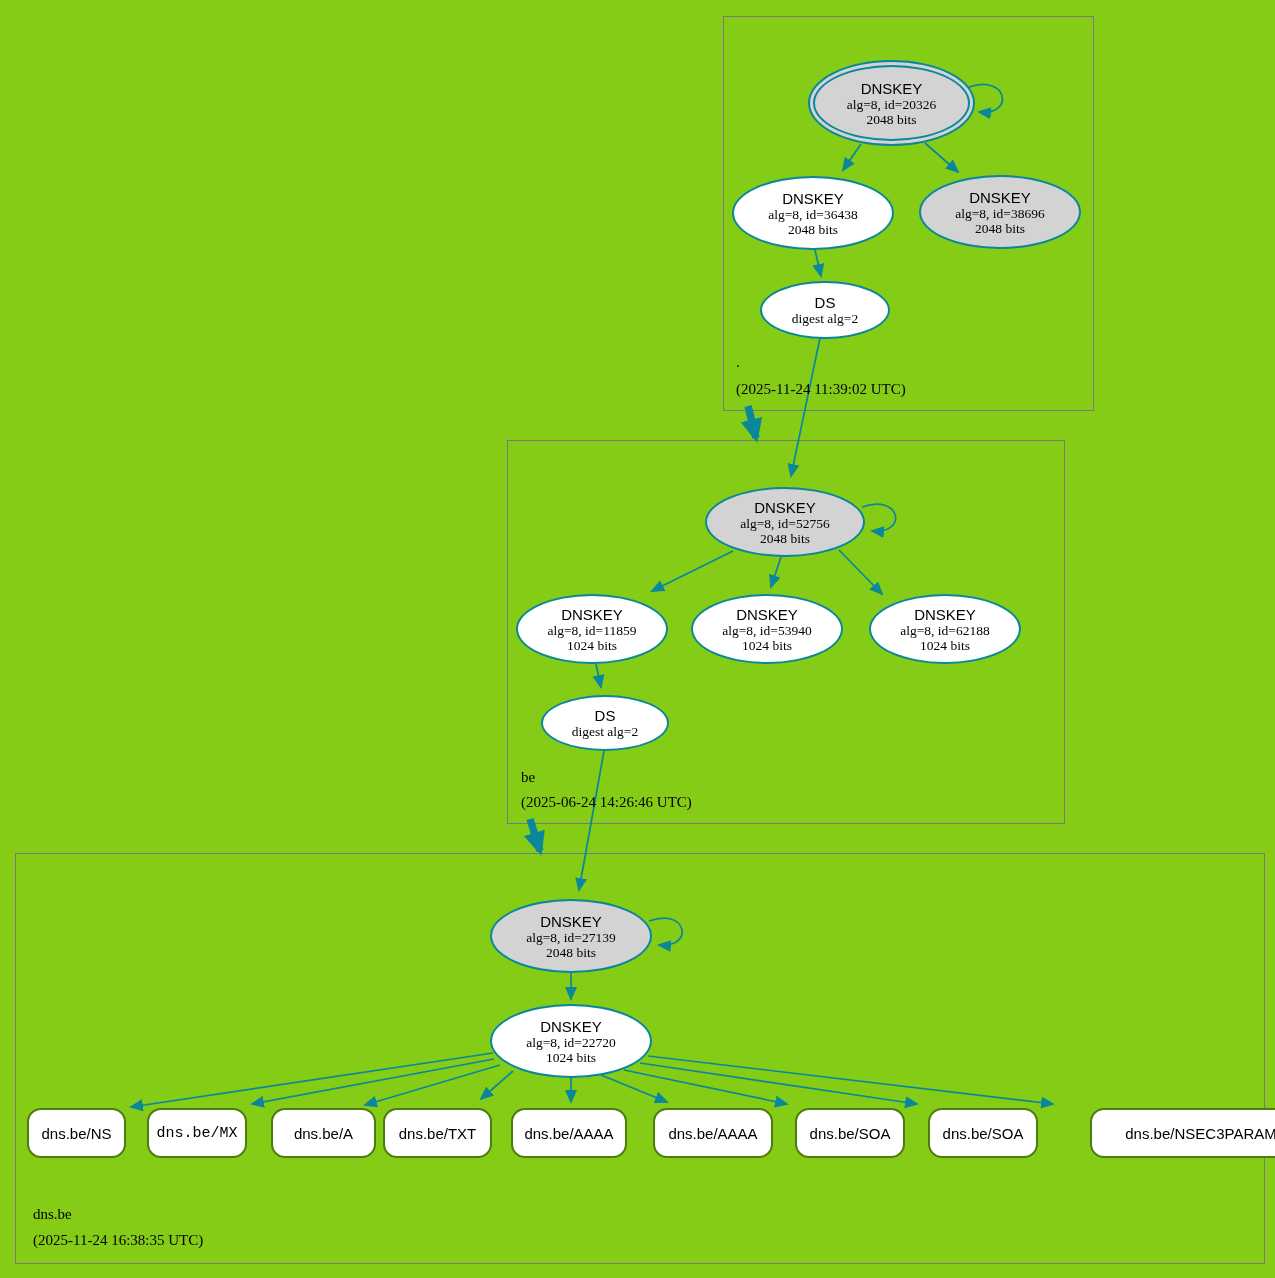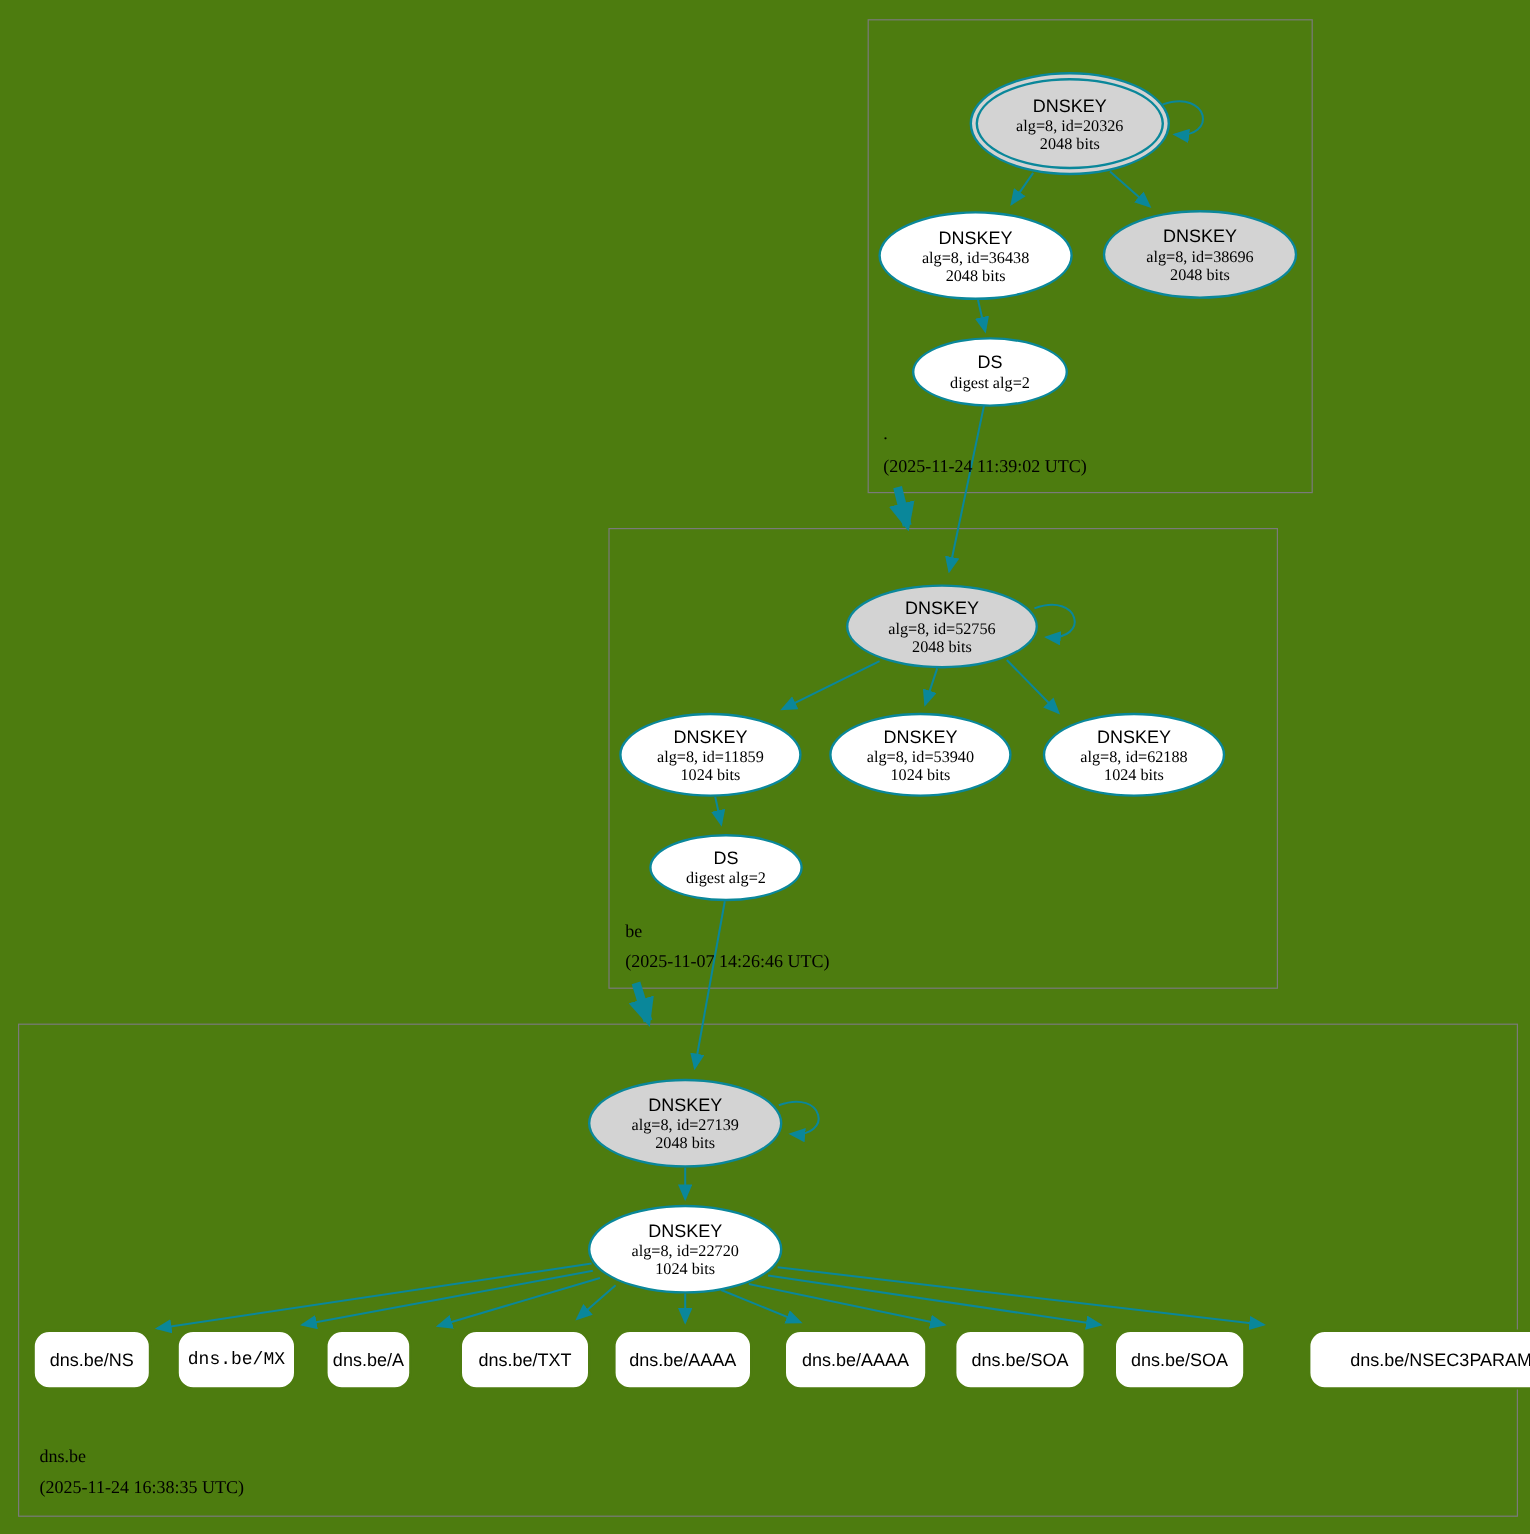--- a/index.html
+++ b/index.html
@@ -1,20 +1,20 @@
 <!DOCTYPE html>
 <html><head>
 <meta charset="utf-8">
 <style>
   html,body{margin:0;padding:0;background:#ffffff;}
   #canvas{
     position:relative;
     width:1275px;
     height:1278px;
-    background:#4d7c0f;
+    background:#84cc16;
     font-family:"Liberation Sans", sans-serif;
     overflow:hidden;
   }
   .zone{
     position:absolute;
     border:1px solid #7a7a7a;
     background:transparent;
     z-index:0;
   }
   svg.edges{
@@ -187,37 +187,37 @@
     <div class="nd">alg=8, id=62188</div>
     <div class="nd">1024 bits</div>
   </div>
 
   <div class="node ellipse" style="left:541px;top:695px;width:128px;height:56px;">
     <div class="nt">DS</div>
     <div class="nd">digest alg=2</div>
   </div>
 
   <div class="zlabel" style="left:521px;top:769px;">be</div>
-  <div class="zlabel" style="left:521px;top:794px;">(2025-11-07 14:26:46 UTC)</div>
+  <div class="zlabel" style="left:521px;top:794px;">(2025-06-24 14:26:46 UTC)</div>
 
   <div class="node ellipse gray" style="left:490px;top:899px;width:162px;height:74px;">
     <div class="nt">DNSKEY</div>
     <div class="nd">alg=8, id=27139</div>
     <div class="nd">2048 bits</div>
   </div>
 
   <div class="node ellipse" style="left:490px;top:1004px;width:162px;height:74px;">
     <div class="nt">DNSKEY</div>
     <div class="nd">alg=8, id=22720</div>
     <div class="nd">1024 bits</div>
   </div>
 
   <div class="rrset" style="left:27px;width:99px;">dns.be/NS</div>
   <div class="rrset" style="left:147px;width:100px;font-family:Liberation Mono, monospace;">dns.be/MX</div>
-  <div class="rrset" style="left:271px;width:72px;">dns.be/A</div>
+  <div class="rrset" style="left:271px;width:105px;">dns.be/A</div>
   <div class="rrset" style="left:383px;width:109px;">dns.be/TXT</div>
   <div class="rrset" style="left:511px;width:116px;">dns.be/AAAA</div>
   <div class="rrset" style="left:653px;width:120px;">dns.be/AAAA</div>
   <div class="rrset" style="left:795px;width:110px;">dns.be/SOA</div>
   <div class="rrset" style="left:928px;width:110px;">dns.be/SOA</div>
   <div class="rrset" style="left:1090px;width:222px;">dns.be/NSEC3PARAM</div>
 
   <div class="zlabel" style="left:33px;top:1206px;">dns.be</div>
   <div class="zlabel" style="left:33px;top:1232px;">(2025-11-24 16:38:35 UTC)</div>
 

